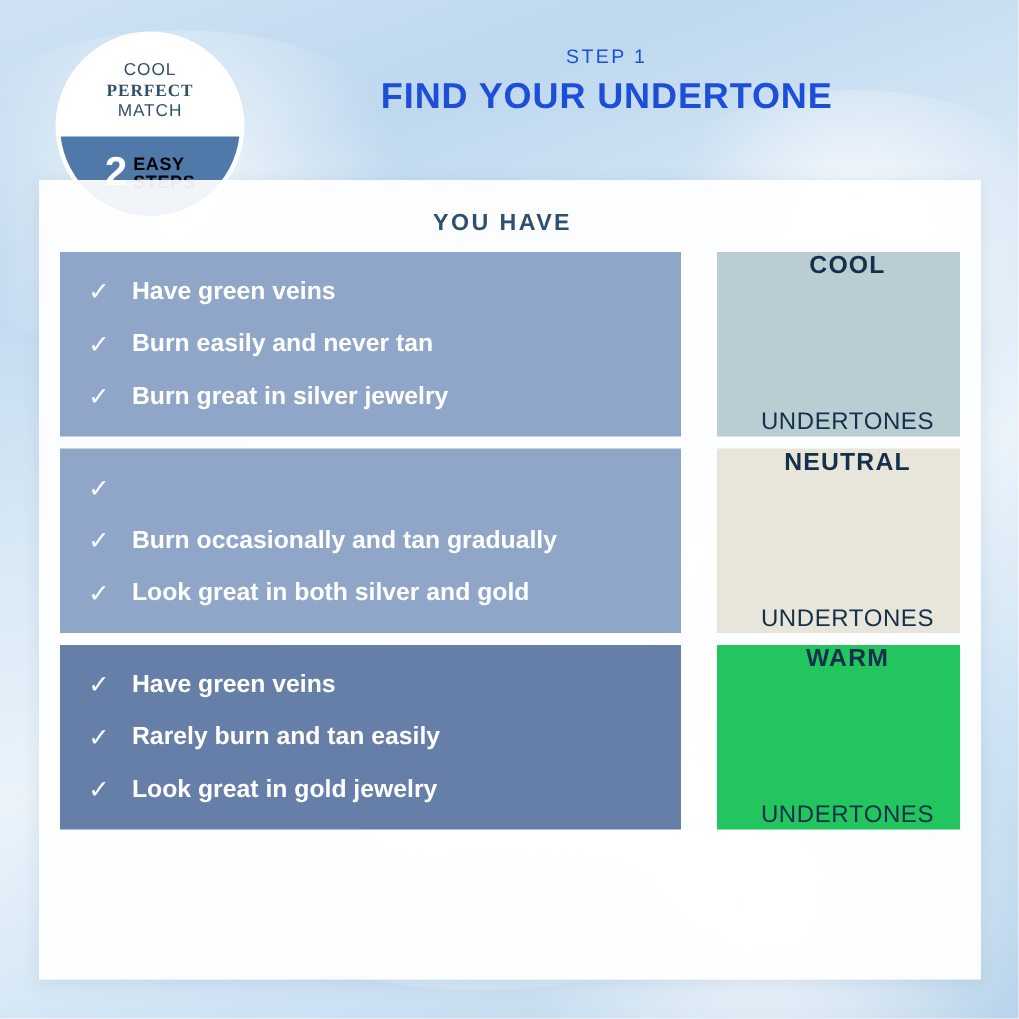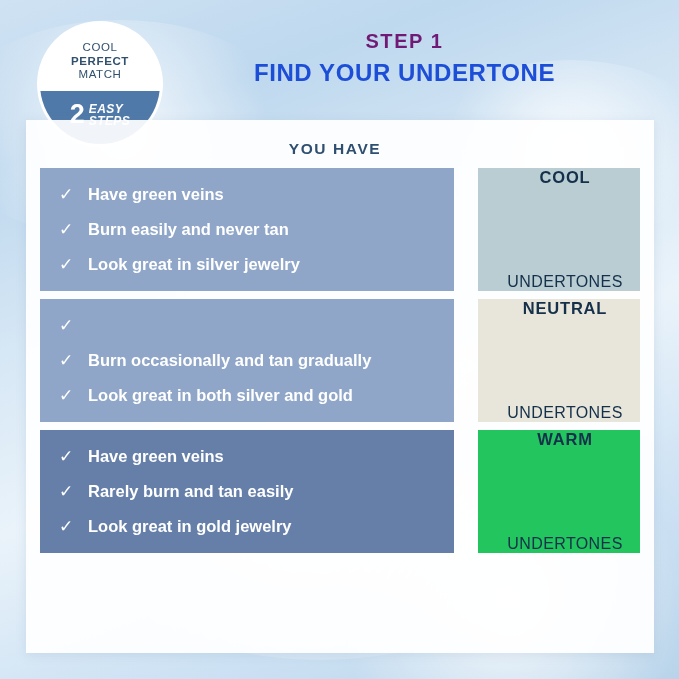--- a/index.html
+++ b/index.html
@@ -53,21 +53,21 @@
   }
   .badge-top span {
     display: block;
     color: #31506e;
     font-size: 11.5px;
     letter-spacing: 0.6px;
     line-height: 13.5px;
     text-align: center;
   }
   .badge-top .l1 { font-weight: 400; }
-  .badge-top .l2 { font-weight: 700; }
+  .badge-top .l2 { font-weight: 700; font-family: Liberation Serif, serif; }
   .badge-top .l3 { font-weight: 400; }
   .badge-bottom {
     height: 44%;
     background: #4f79a8;
     display: flex;
     align-items: center;
     justify-content: center;
     gap: 4px;
     padding-bottom: 6px;
     box-sizing: border-box;
@@ -77,39 +77,38 @@
     font-size: 27px;
     font-weight: 700;
     line-height: 27px;
   }
   .badge-stack {
     display: flex;
     flex-direction: column;
     line-height: 12px;
   }
   .badge-stack span {
-    color: #ffffff;
+    color: #000000;
     font-size: 12px;
     font-weight: 700;
     letter-spacing: 0.4px;
-    font-style: italic;
   }
 
   
   .heading {
     position: absolute;
     left: 170px;
     right: 40px;
     top: 30px;
     text-align: center;
   }
   .step-label {
-    color: #701a75;
-    font-size: 20px;
-    font-weight: 700;
+    color: #1d4ed8;
+    font-size: 13px;
+    font-weight: 400;
     letter-spacing: 1.6px;
     margin-bottom: 6px;
   }
   .main-title {
     color: #1d4ed8;
     font-size: 24px;
     font-weight: 700;
     letter-spacing: 0.6px;
   }
 
@@ -262,21 +261,21 @@
         <div class="bullet">
           <span class="check">✓</span>
           <span class="bullet-text">Have green veins</span>
         </div>
         <div class="bullet">
           <span class="check">✓</span>
           <span class="bullet-text">Burn easily and never tan</span>
         </div>
         <div class="bullet">
           <span class="check">✓</span>
-          <span class="bullet-text">Look great in silver jewelry</span>
+          <span class="bullet-text">Burn great in silver jewelry</span>
         </div>
       </div>
       <div class="row-right" style="background:#b9cdd2">
         <div class="tone-name">COOL</div>
         <div class="tone-sub">UNDERTONES</div>
       </div>
     </div>
 
     <div class="row r2">
       <div class="row-left" style="background: rgb(143, 166, 200);">

